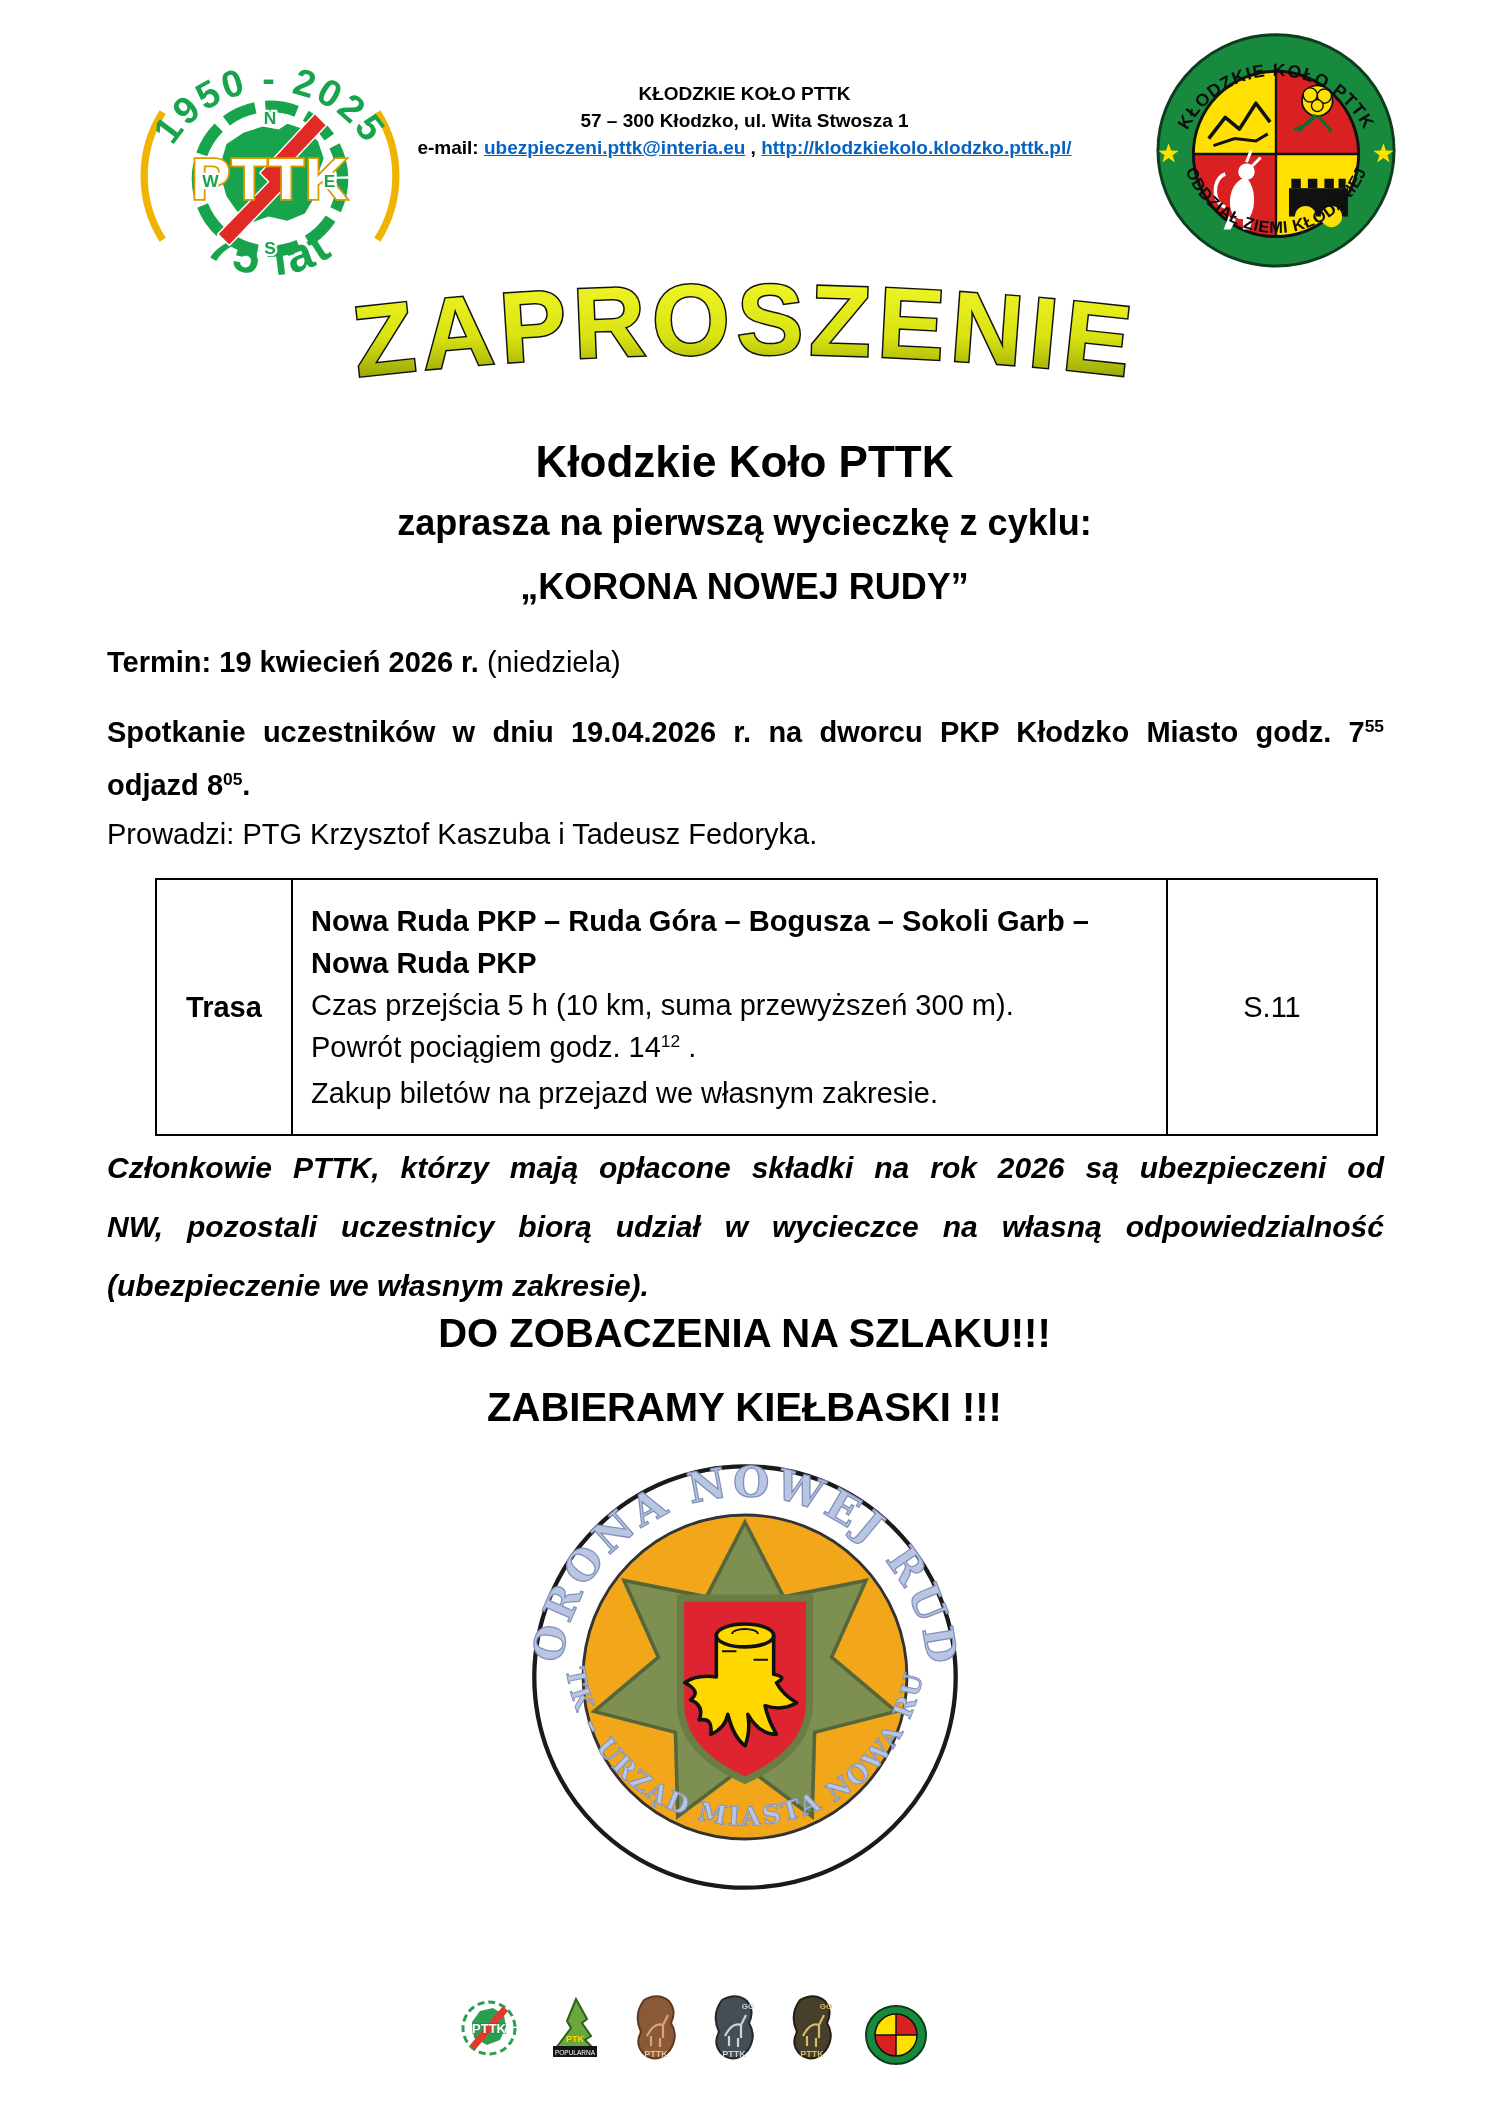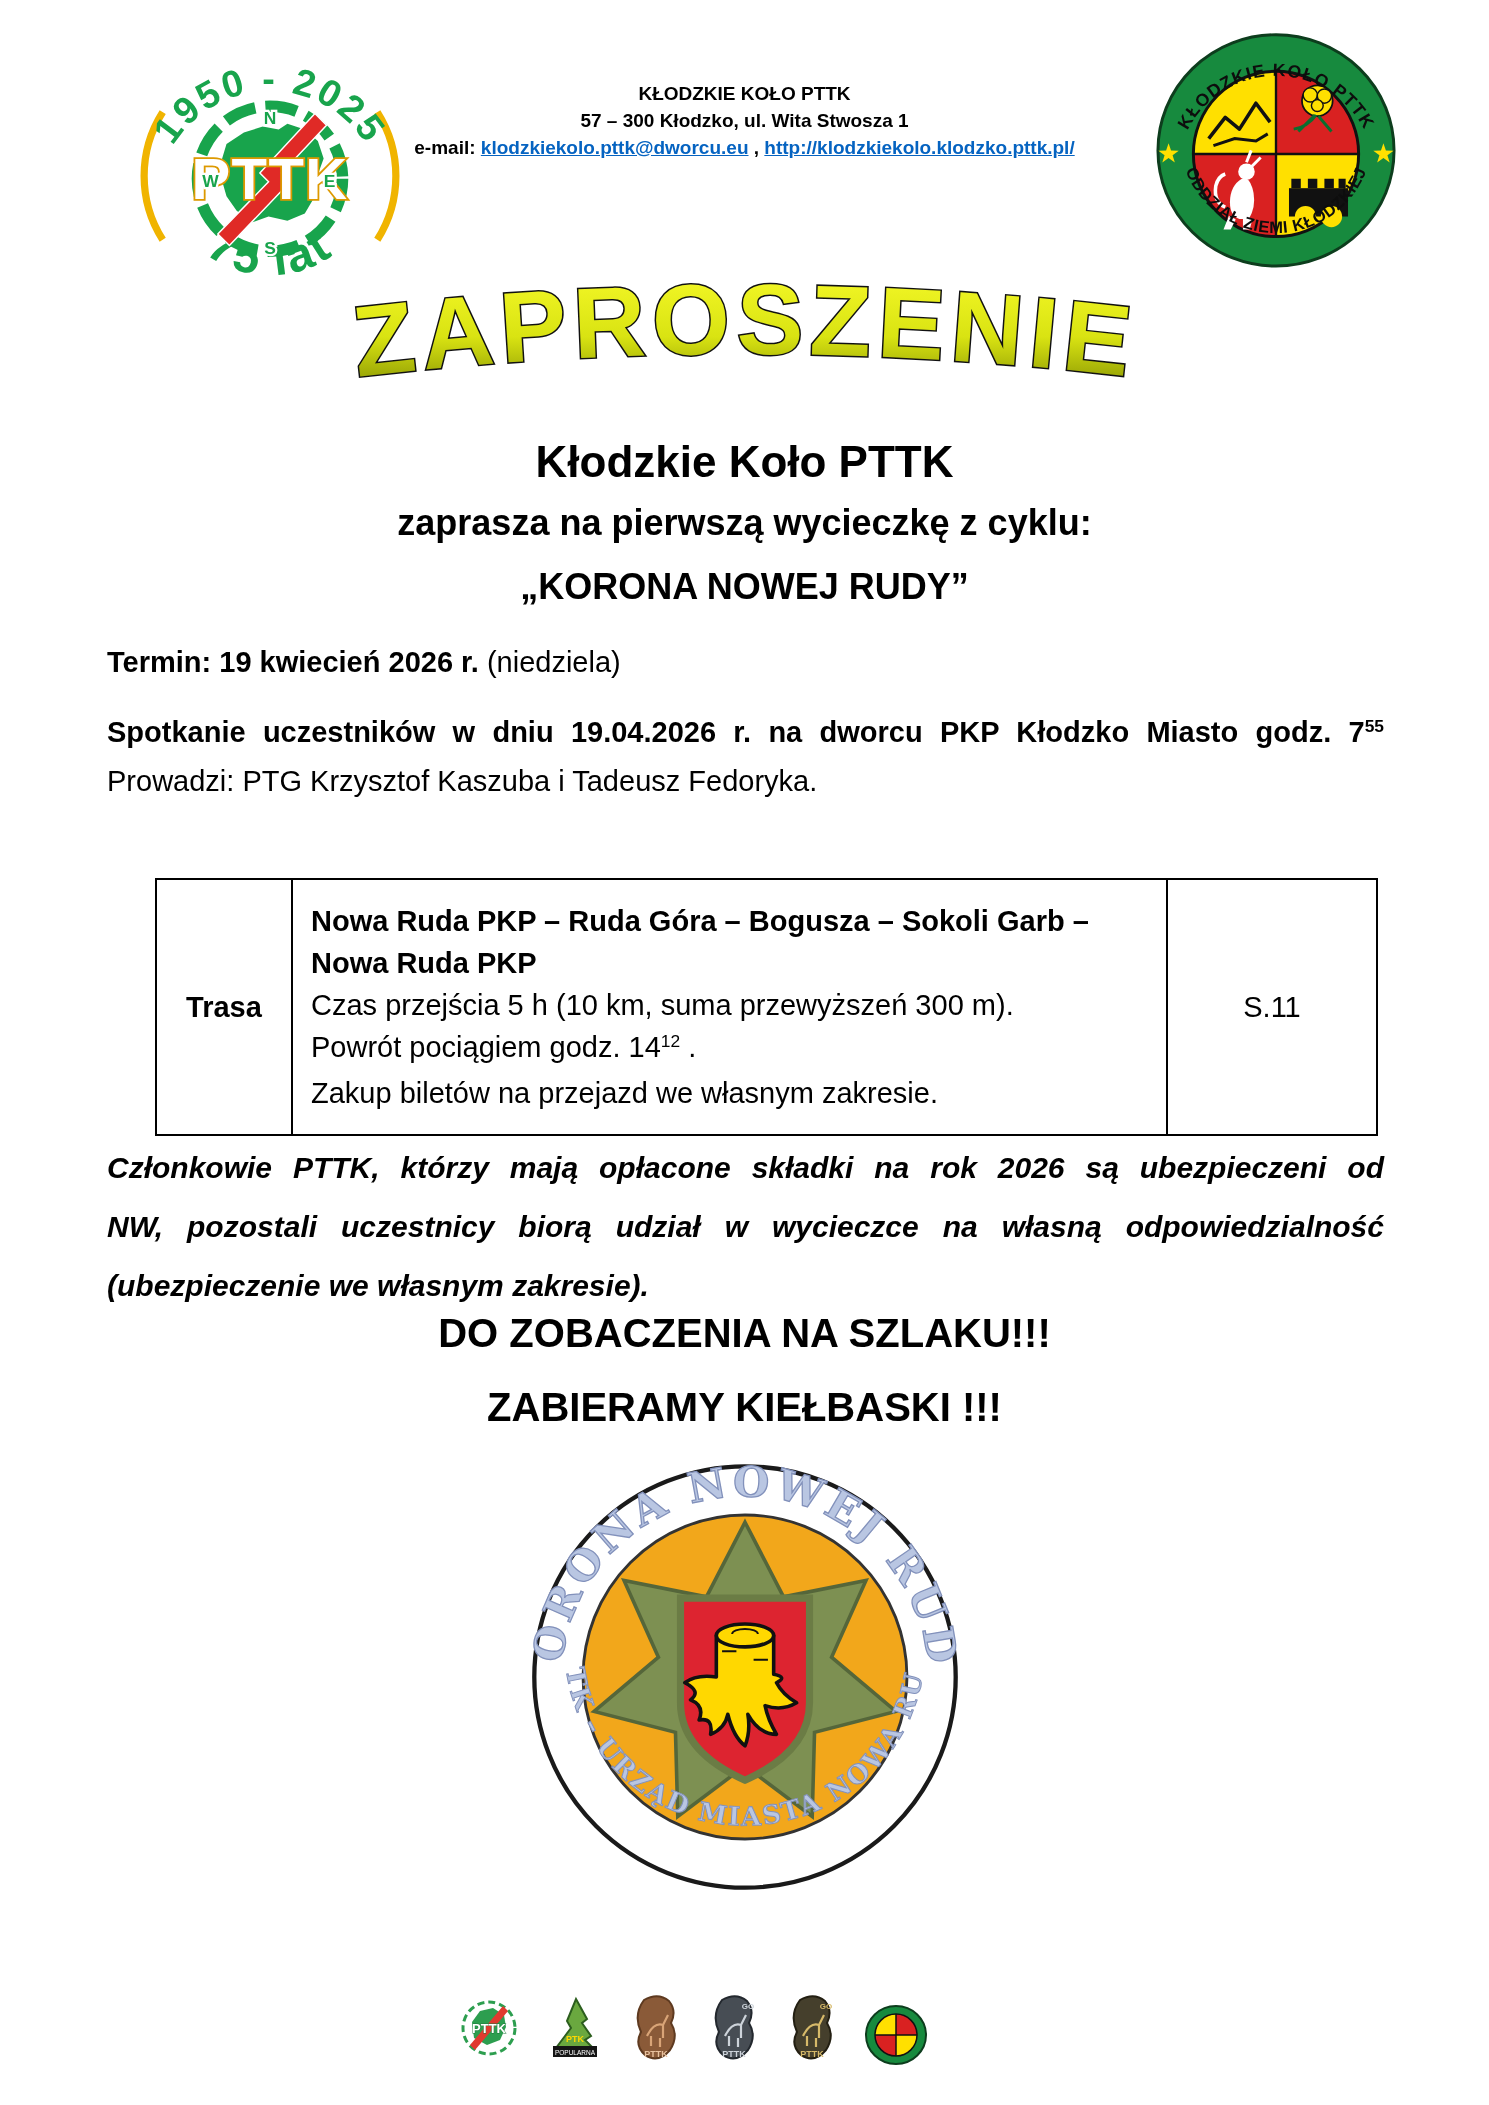--- a/index.html
+++ b/index.html
@@ -74,21 +74,21 @@
       <text x="141" y="110">E</text>
       <text x="100" y="156">S</text>
       <text x="59" y="110">W</text>
     </g>
   </svg>
 
   <div class="header-center">
     <div>KŁODZKIE KOŁO PTTK</div>
     <div>57 – 300 Kłodzko, ul. Wita Stwosza 1</div>
     <div>
-      <span>e-mail: </span><a href="#">klodzkiekolo.pttk@dworcu.eu</a><span> , </span><a href="#">http://klodzkiekolo.klodzko.pttk.pl/</a>
+      <span>e-mail: </span><a href="#">ubezpieczeni.pttk@interia.eu</a><span> , </span><a href="#">http://klodzkiekolo.klodzko.pttk.pl/</a>
     </div>
   </div>
 
   <svg class="logo-right" viewBox="0 0 210 205">
     <defs>
       <path id="r-top" d="M 22 110 A 84 84 0 0 1 188 110"></path>
       <path id="r-bot" d="M 26 112 A 82 82 0 0 0 184 112"></path>
     </defs>
     <ellipse cx="105" cy="102" rx="100" ry="98" fill="#178a3e" stroke="#0d3d1d" stroke-width="2.5"></ellipse>
     <path d="M105,105 L105,35 A70,70 0 0 0 35,105 Z" fill="#ffe000"></path>
@@ -154,20 +154,23 @@
     <div class="intro-line3">„KORONA NOWEJ RUDY”</div>
   </div>
 
   <div class="details">
     <div class="termin">
       <span class="b">Termin: 19 kwiecień 2026 r.</span><span> (niedziela)</span>
     </div>
     <div class="meet jline">
       <span>Spotkanie uczestników w dniu 19.04.2026 r. na dworcu PKP Kłodzko Miasto godz. 7</span><sup class="s">55</sup>
     </div>
+    <div class="meet">
+      <span>odjazd 8</span><sup class="s">05</sup><span>.</span>
+    </div>
     <div class="guide">Prowadzi: PTG Krzysztof Kaszuba i Tadeusz Fedoryka.</div>
   </div>
 
   <div class="route-table">
     <div class="rt-cell rt-label">Trasa</div>
     <div class="rt-cell rt-main">
       <div class="b">Nowa Ruda PKP – Ruda Góra – Bogusza – Sokoli Garb –</div>
       <div class="b">Nowa Ruda PKP</div>
       <div>Czas przejścia 5 h (10 km, suma przewyższeń 300 m).</div>
       <div>

